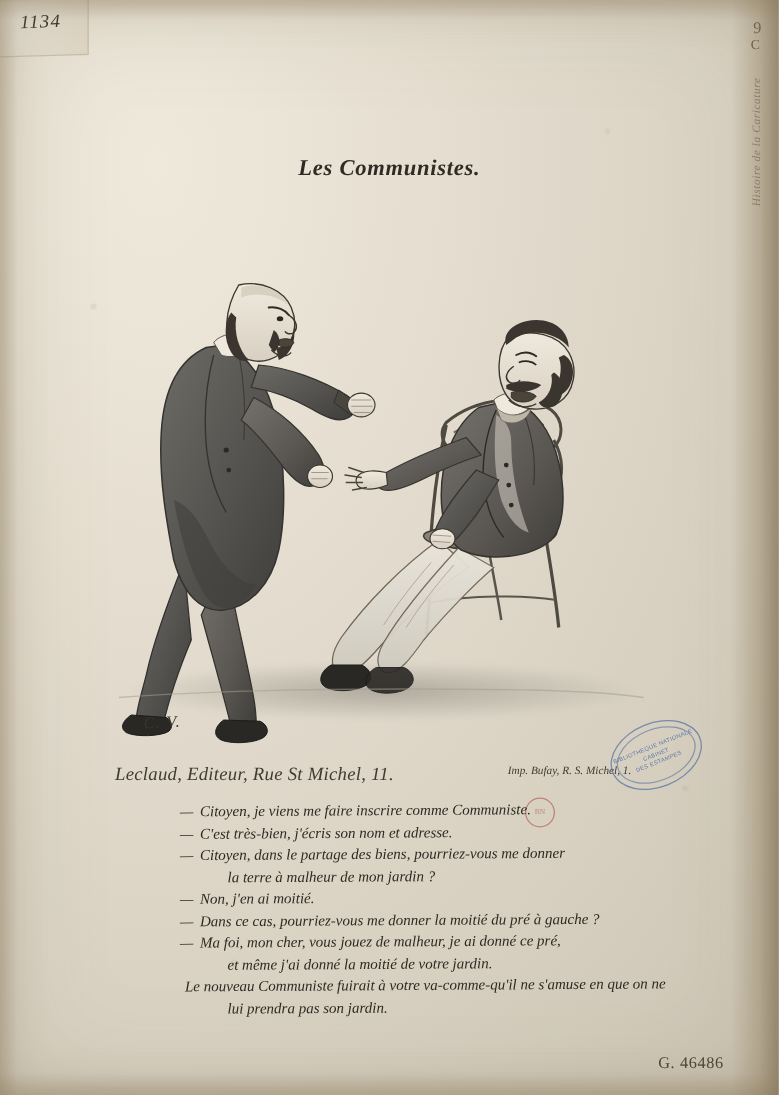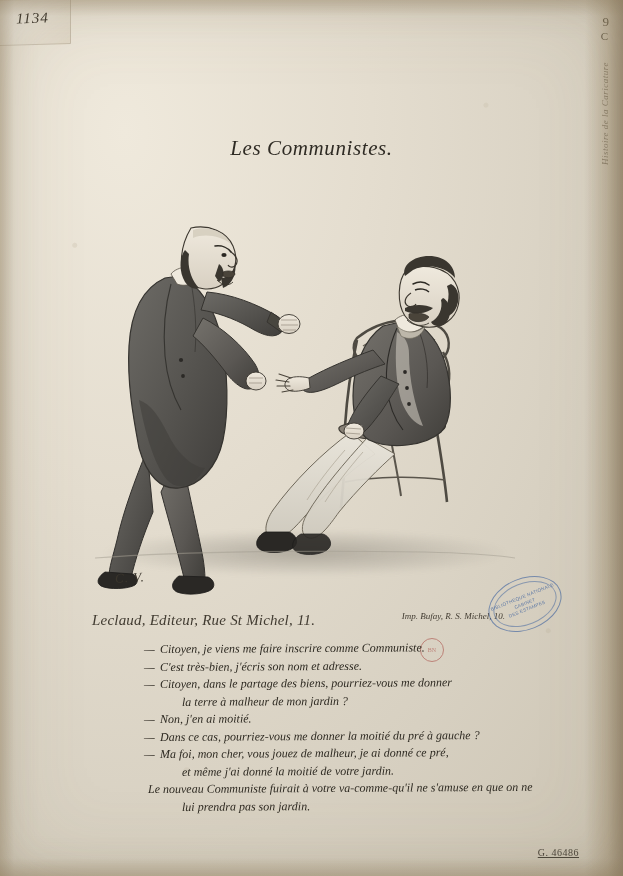--- a/index.html
+++ b/index.html
@@ -113,28 +113,29 @@
   .right-margin-mark2 {
     position: absolute;
     top: 30px; right: 15px;
     font-size: 11px;
     color: #5e5647;
     font-family: "Liberation Serif", serif;
   }
 
   .title {
     position: absolute;
-    top: 136px;
+    top: 124px;
     left: 0; right: 0;
     text-align: center;
     font-family: "Liberation Serif", serif;
     font-style: italic;
-    font-size: 21px;
+    font-size: 18px;
     color: #2f2b24;
     letter-spacing: 0.6px;
+    font-weight: bold;
   }
 
   .litho {
     position: absolute;
     left: 95px;
     top: 200px;
     width: 430px;
     height: 400px;
   }
 
@@ -276,24 +277,23 @@
     font-size: 16px;
     color: #6f6757;
     letter-spacing: 1px;
   }
 
   .bottom-right-code {
     position: absolute;
     right: 44px;
     bottom: 18px;
     font-family: "Liberation Serif", serif;
-    font-size: 10px;
+    font-size: 13px;
     color: #4a443a;
     letter-spacing: 0.5px;
-    text-decoration: underline;
   }
 
   .fig-svg { position: absolute; left: 0; top: 0; }
 </style>
 </head>
 <body>
 
 <div class="sheet">
 
   <div class="grain"></div>
@@ -469,21 +469,21 @@
 
       <path d="M312 120 C318 126 328 127 334 123" fill="none" stroke="#3a352d" stroke-width="0.9"></path>
 
       <path d="M0 358 C80 352 200 350 330 352 C370 353 400 355 420 358" fill="none" stroke="#a49e92" stroke-width="1.1" opacity="0.55"></path>
     </svg>
 
     <div class="signature-fig">C. V.</div>
   </div>
 
   <div class="credit-left">Leclaud, Editeur, Rue St Michel, 11.</div>
-  <div class="credit-right">Imp. Bufay, R. S. Michel, 10.</div>
+  <div class="credit-right">Imp. Bufay, R. S. Michel, 1.</div>
 
   <div class="redstamp">BN</div>
 
   <div class="bluestamp">
     <div class="ring"></div>
     <div class="ring2"></div>
     <div class="txt">
       <span>BIBLIOTHEQUE NATIONALE</span>
       <span>CABINET</span>
       <span>DES ESTAMPES</span>

